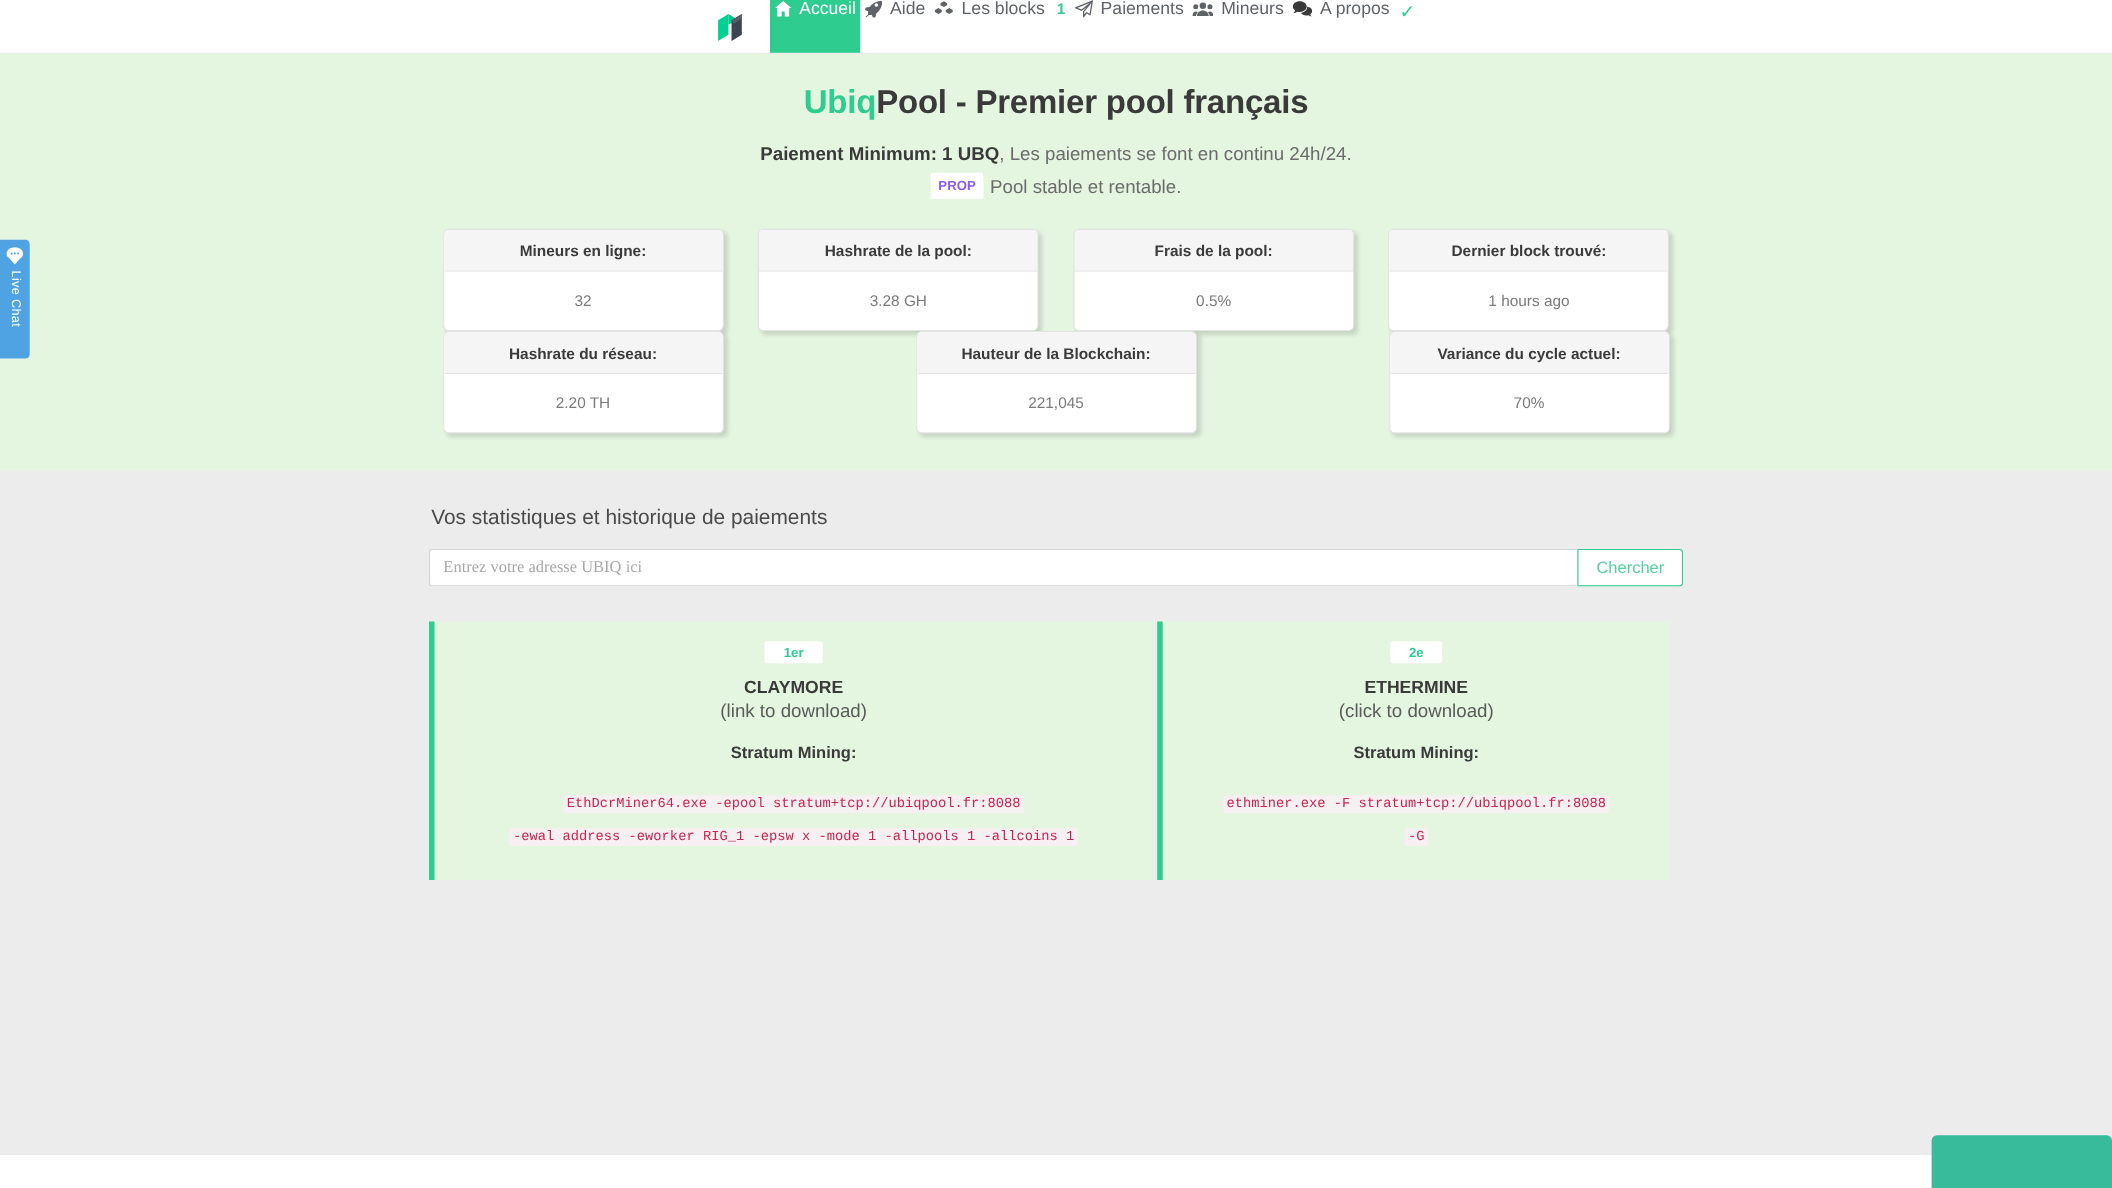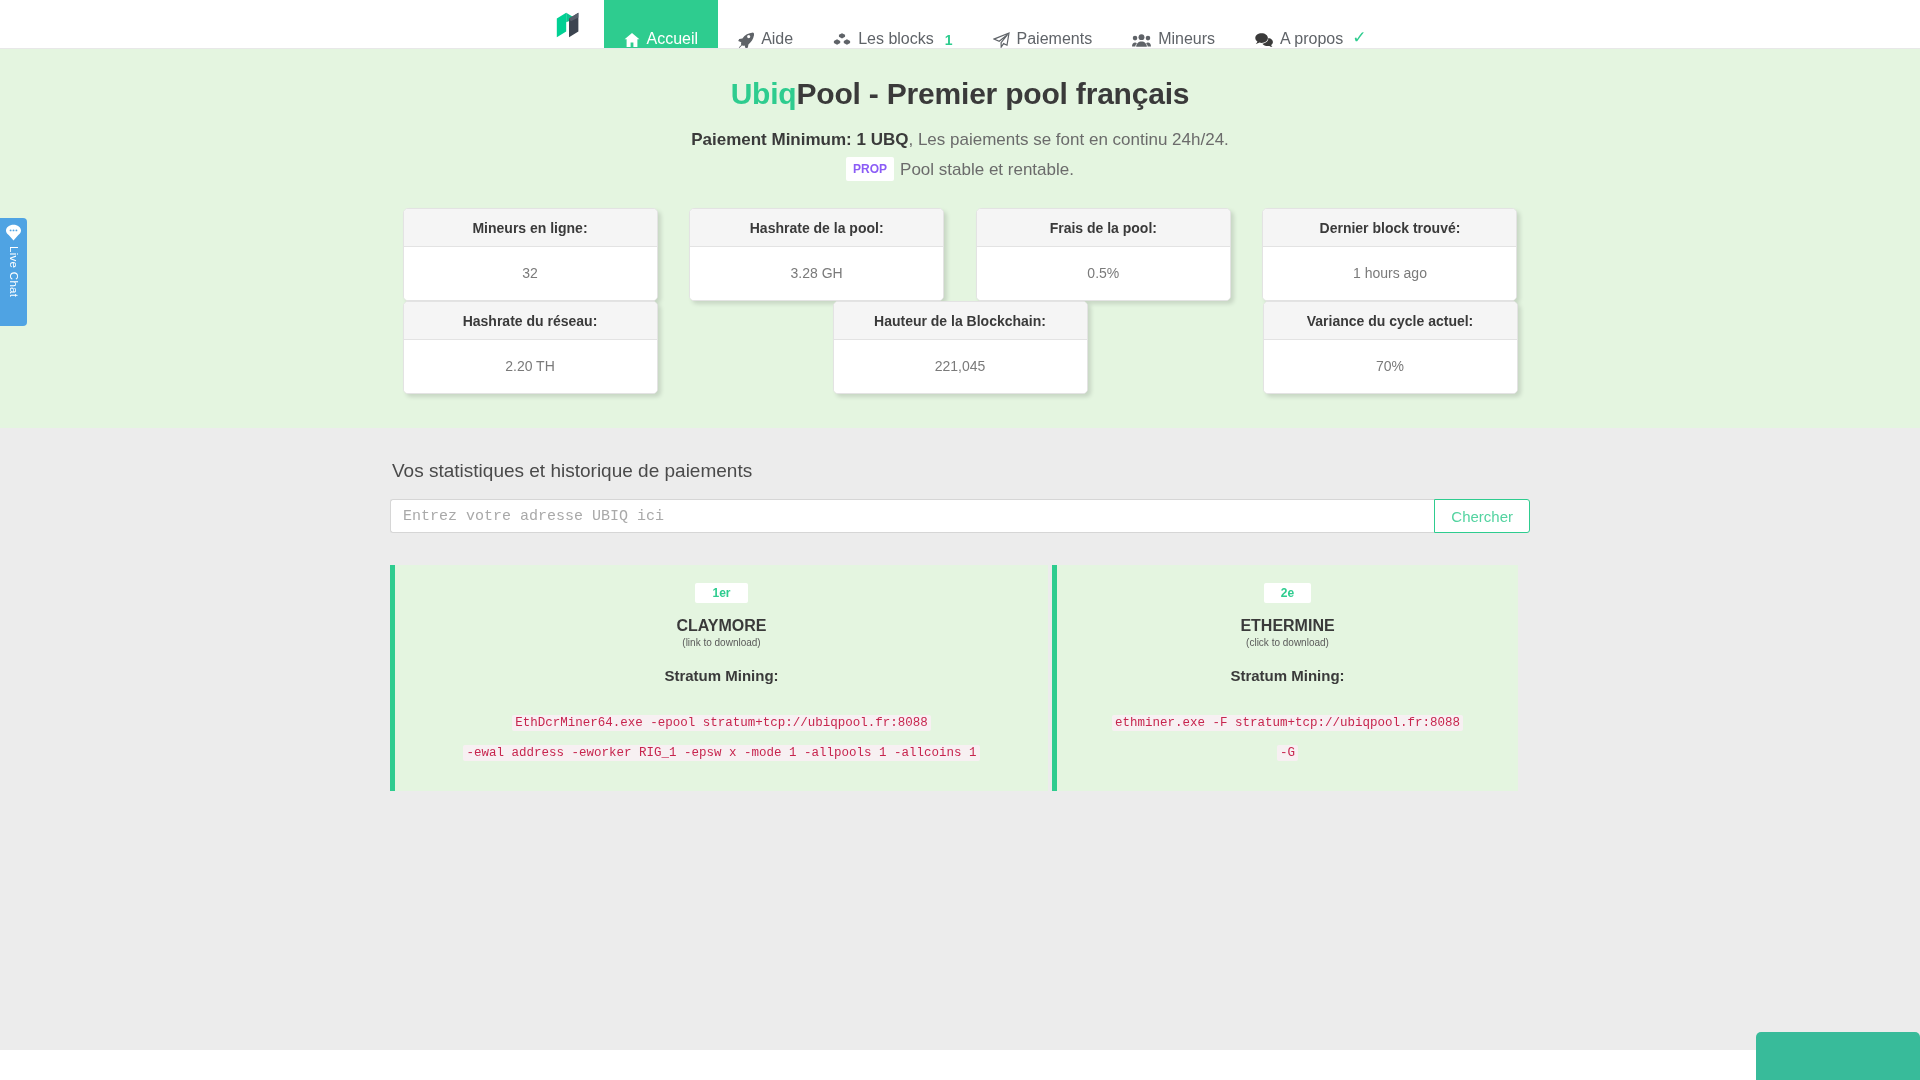--- a/index.html
+++ b/index.html
@@ -21,22 +21,22 @@
     position: relative;
   }
   .nav-inner { display: flex; align-items: stretch; }
   .brand {
     display: flex; align-items: center; justify-content: center;
     width: 70px; height: 49px;
   }
   .logo-svg { width: 30px; height: 30px; display:block; }
 
   .nav-item {
-    display: flex; align-items: flex-end; gap: 7px;
-    padding: 0 20px;
+    display: flex; align-items: flex-start; gap: 7px;
+    padding: 0 4px;
     font-size: 16px;
     color: #5f6368;
     text-decoration: none;
     cursor: pointer;
     white-space: nowrap;
   }
   .nav-item.active {
     background: #2ecc8f;
     color: #ffffff;
   }
@@ -146,21 +146,21 @@
   .search-input {
     flex: 1;
     height: 34px;
     border: 1px solid #d6d6d6;
     border-right: none;
     border-radius: 3px 0 0 3px;
     background: #ffffff;
     padding: 0 12px;
     font-size: 15px;
     color: #555;
-    font-family: Liberation Mono, monospace;
+    font-family: Liberation Serif, serif;
     outline: none;
   }
   .search-input::placeholder { color: #a9a9a9; }
   .search-btn {
     height: 34px;
     background: #ffffff;
     border: 1px solid #2ecc8f;
     border-radius: 0 3px 3px 0;
     color: #53d3a0;
     font-size: 15px;
@@ -197,21 +197,21 @@
   .miner-name {
     text-align: center;
     font-size: 16px;
     font-weight: bold;
     color: #3a3a3a;
     margin-top: 14px;
   }
   .miner-link {
     display: block;
     text-align: center;
-    font-size: 10px;
+    font-size: 17px;
     color: #5a5a5a;
     text-decoration: none;
     margin-top: 2px;
     cursor: pointer;
   }
   .stratum-label {
     text-align: center;
     font-size: 15px;
     font-weight: bold;
     color: #3a3a3a;

